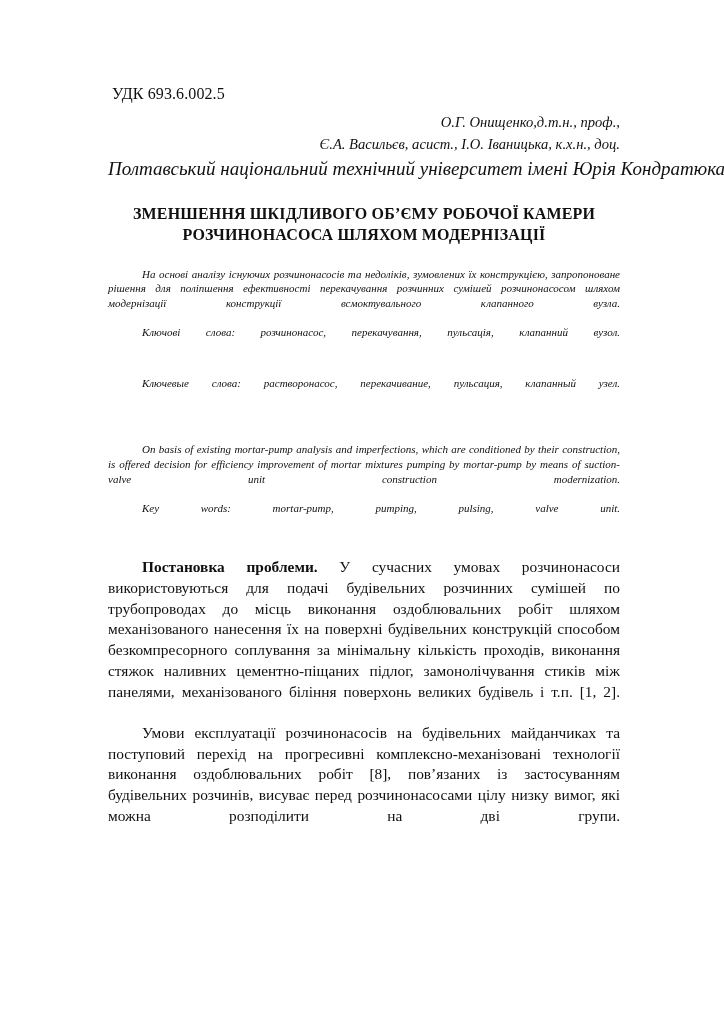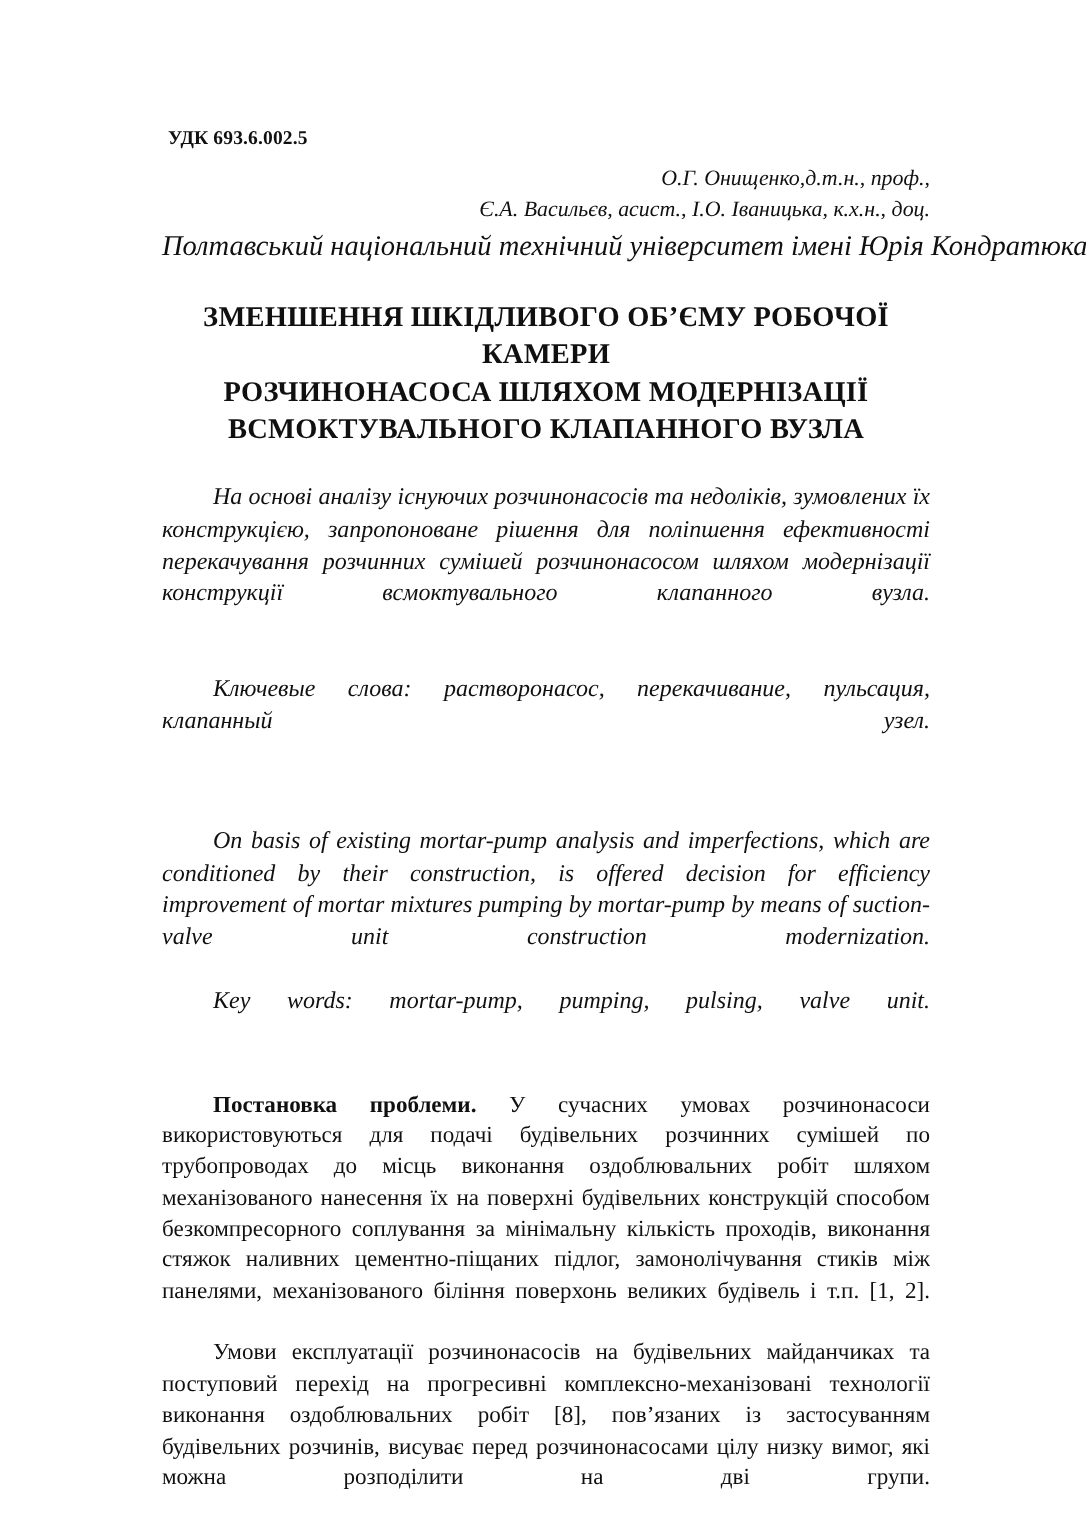--- a/index.html
+++ b/index.html
@@ -24,22 +24,22 @@
     box-sizing: border-box;
     padding: 84px 104px 0 108px;
   }
 
   .content {
     width: 512px;
   }
 
   
   .udc {
-    font-size: 13px;
-    font-weight: bold;
+    font-size: 16px;
+    font-weight: normal;
     letter-spacing: 0.1px;
     line-height: 1.2;
     margin: 0 0 9px 4px;
   }
 
   
   .author-block {
     text-align: right;
     font-style: italic;
     font-size: 14.6px;
@@ -56,30 +56,30 @@
     font-size: 19px;
     line-height: 1.5;
     white-space: nowrap;
   }
 
   
   .title {
     margin: 19px 0 0 0;
     text-align: center;
     font-weight: bold;
-    font-size: 19px;
+    font-size: 16px;
     line-height: 1.32;
     letter-spacing: 0.15px;
   }
   .title-line { display: block; }
 
   
   .abstract {
     font-style: italic;
-    font-size: 16px;
+    font-size: 11px;
     line-height: 1.335;
     text-align: justify;
     text-justify: inter-word;
     margin: 0;
   }
   .abstract p {
     margin: 0;
     text-indent: 34px;
   }
   .abs-ua { margin-top: 22px; }
@@ -121,25 +121,25 @@
 
     <div class="author-block">
       <span class="author-line">О.Г. Онищенко,д.т.н., проф.,</span>
       <span class="author-line">Є.А. Васильєв, асист., І.О. Іваницька, к.х.н., доц.</span>
       <span class="affiliation">Полтавський національний технічний університет імені Юрія Кондратюка</span>
     </div>
 
     <h1 class="title">
       <span class="title-line">ЗМЕНШЕННЯ ШКІДЛИВОГО ОБ’ЄМУ РОБОЧОЇ КАМЕРИ</span>
       <span class="title-line">РОЗЧИНОНАСОСА ШЛЯХОМ МОДЕРНІЗАЦІЇ</span>
-      <span class="title-line">ВСМОКТУВАЛЬНОГО КЛАПАННОГО ВУЗЛА</span>
     </h1>
 
     <div class="abstract abs-ua">
       <p>На основі аналізу існуючих розчинонасосів та недоліків, зумовлених їх конструкцією, запропоноване рішення для поліпшення ефективності перекачування розчинних сумішей розчинонасосом шляхом модернізації конструкції всмоктувального клапанного вузла.</p>
+      <p>Ключові слова: розчинонасос, перекачування, пульсація, клапанний вузол.</p>
     </div>
 
     <div class="abstract abs-ru">
       <p>Ключевые слова: растворонасос, перекачивание, пульсация, клапанный узел.</p>
     </div>
 
     <div class="abstract abs-en">
       <p>On basis of existing mortar-pump analysis and imperfections, which are conditioned by their construction, is offered decision for efficiency improvement of mortar mixtures pumping by mortar-pump by means of suction-valve unit construction modernization.</p>
       <p>Key words: mortar-pump, pumping, pulsing, valve unit.</p>
     </div>

